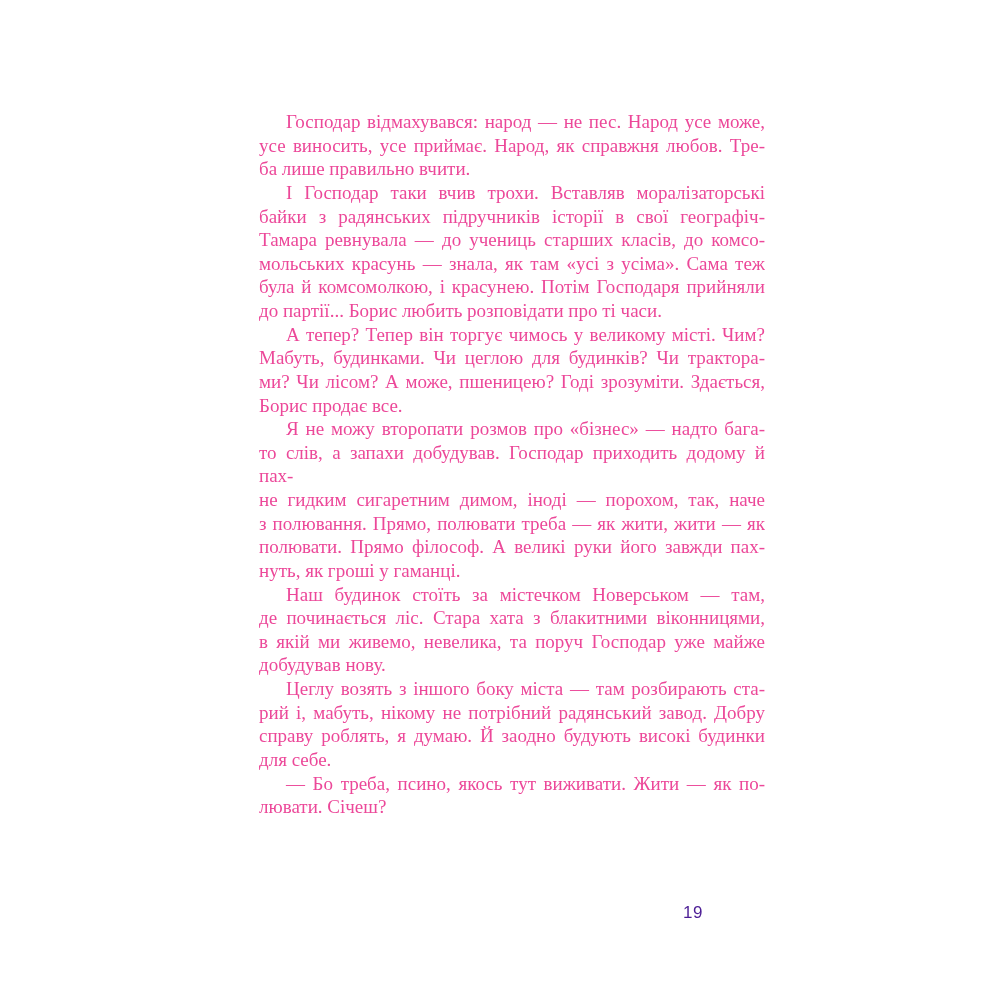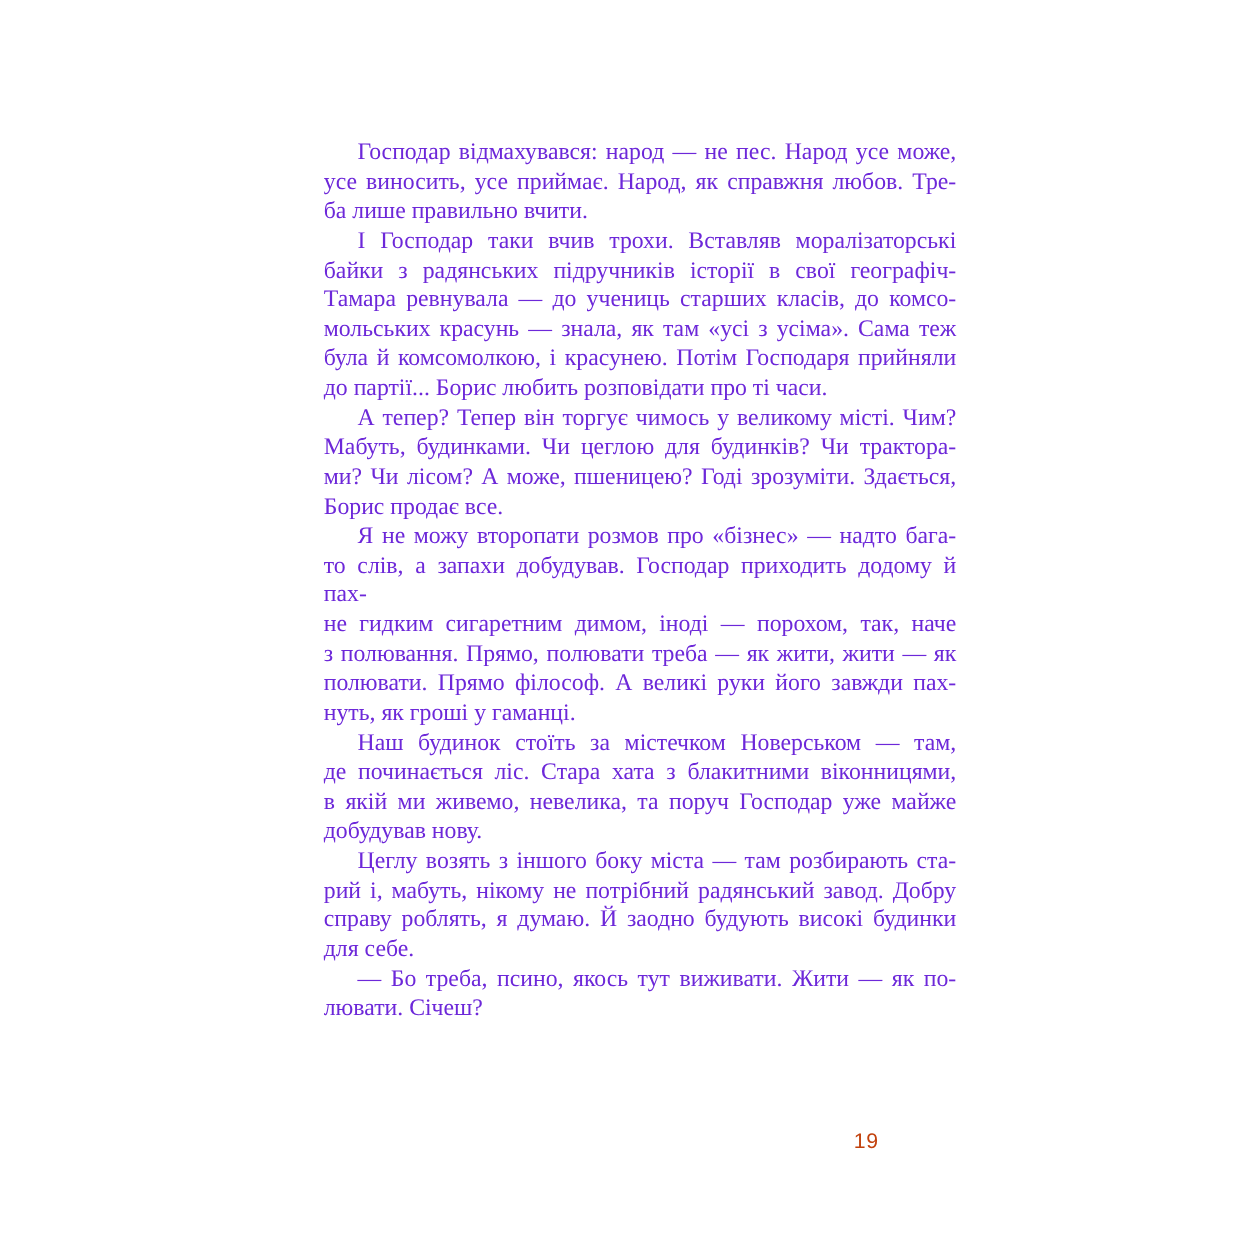--- a/index.html
+++ b/index.html
@@ -17,41 +17,41 @@
     background: #ffffff;
   }
   .text-block {
     position: absolute;
     left: 259px;
     top: 110px;
     width: 506px;
     font-family: "Liberation Serif", "DejaVu Serif", serif;
     font-size: 19px;
     line-height: 23.62px;
-    color: #6d28d9;
+    color: #ec4899;
   }
   .paragraph { margin: 0; padding: 0; }
   .line {
     text-align: justify;
     text-align-last: justify;
     white-space: normal;
     hyphens: none;
   }
   .line.first { text-indent: 27px; }
   .line.last  { text-align-last: left; }
   .folio {
     position: absolute;
     left: 663px;
     top: 903px;
     width: 60px;
     text-align: center;
     font-family: "Liberation Sans", "DejaVu Sans", sans-serif;
     font-size: 17px;
     letter-spacing: 0.5px;
-    color: #c2410c;
+    color: #4c1d95;
   }
 </style>
 </head>
 <body>
 
 <div class="page">
 
   <div class="text-block">
 
     <div class="paragraph">

